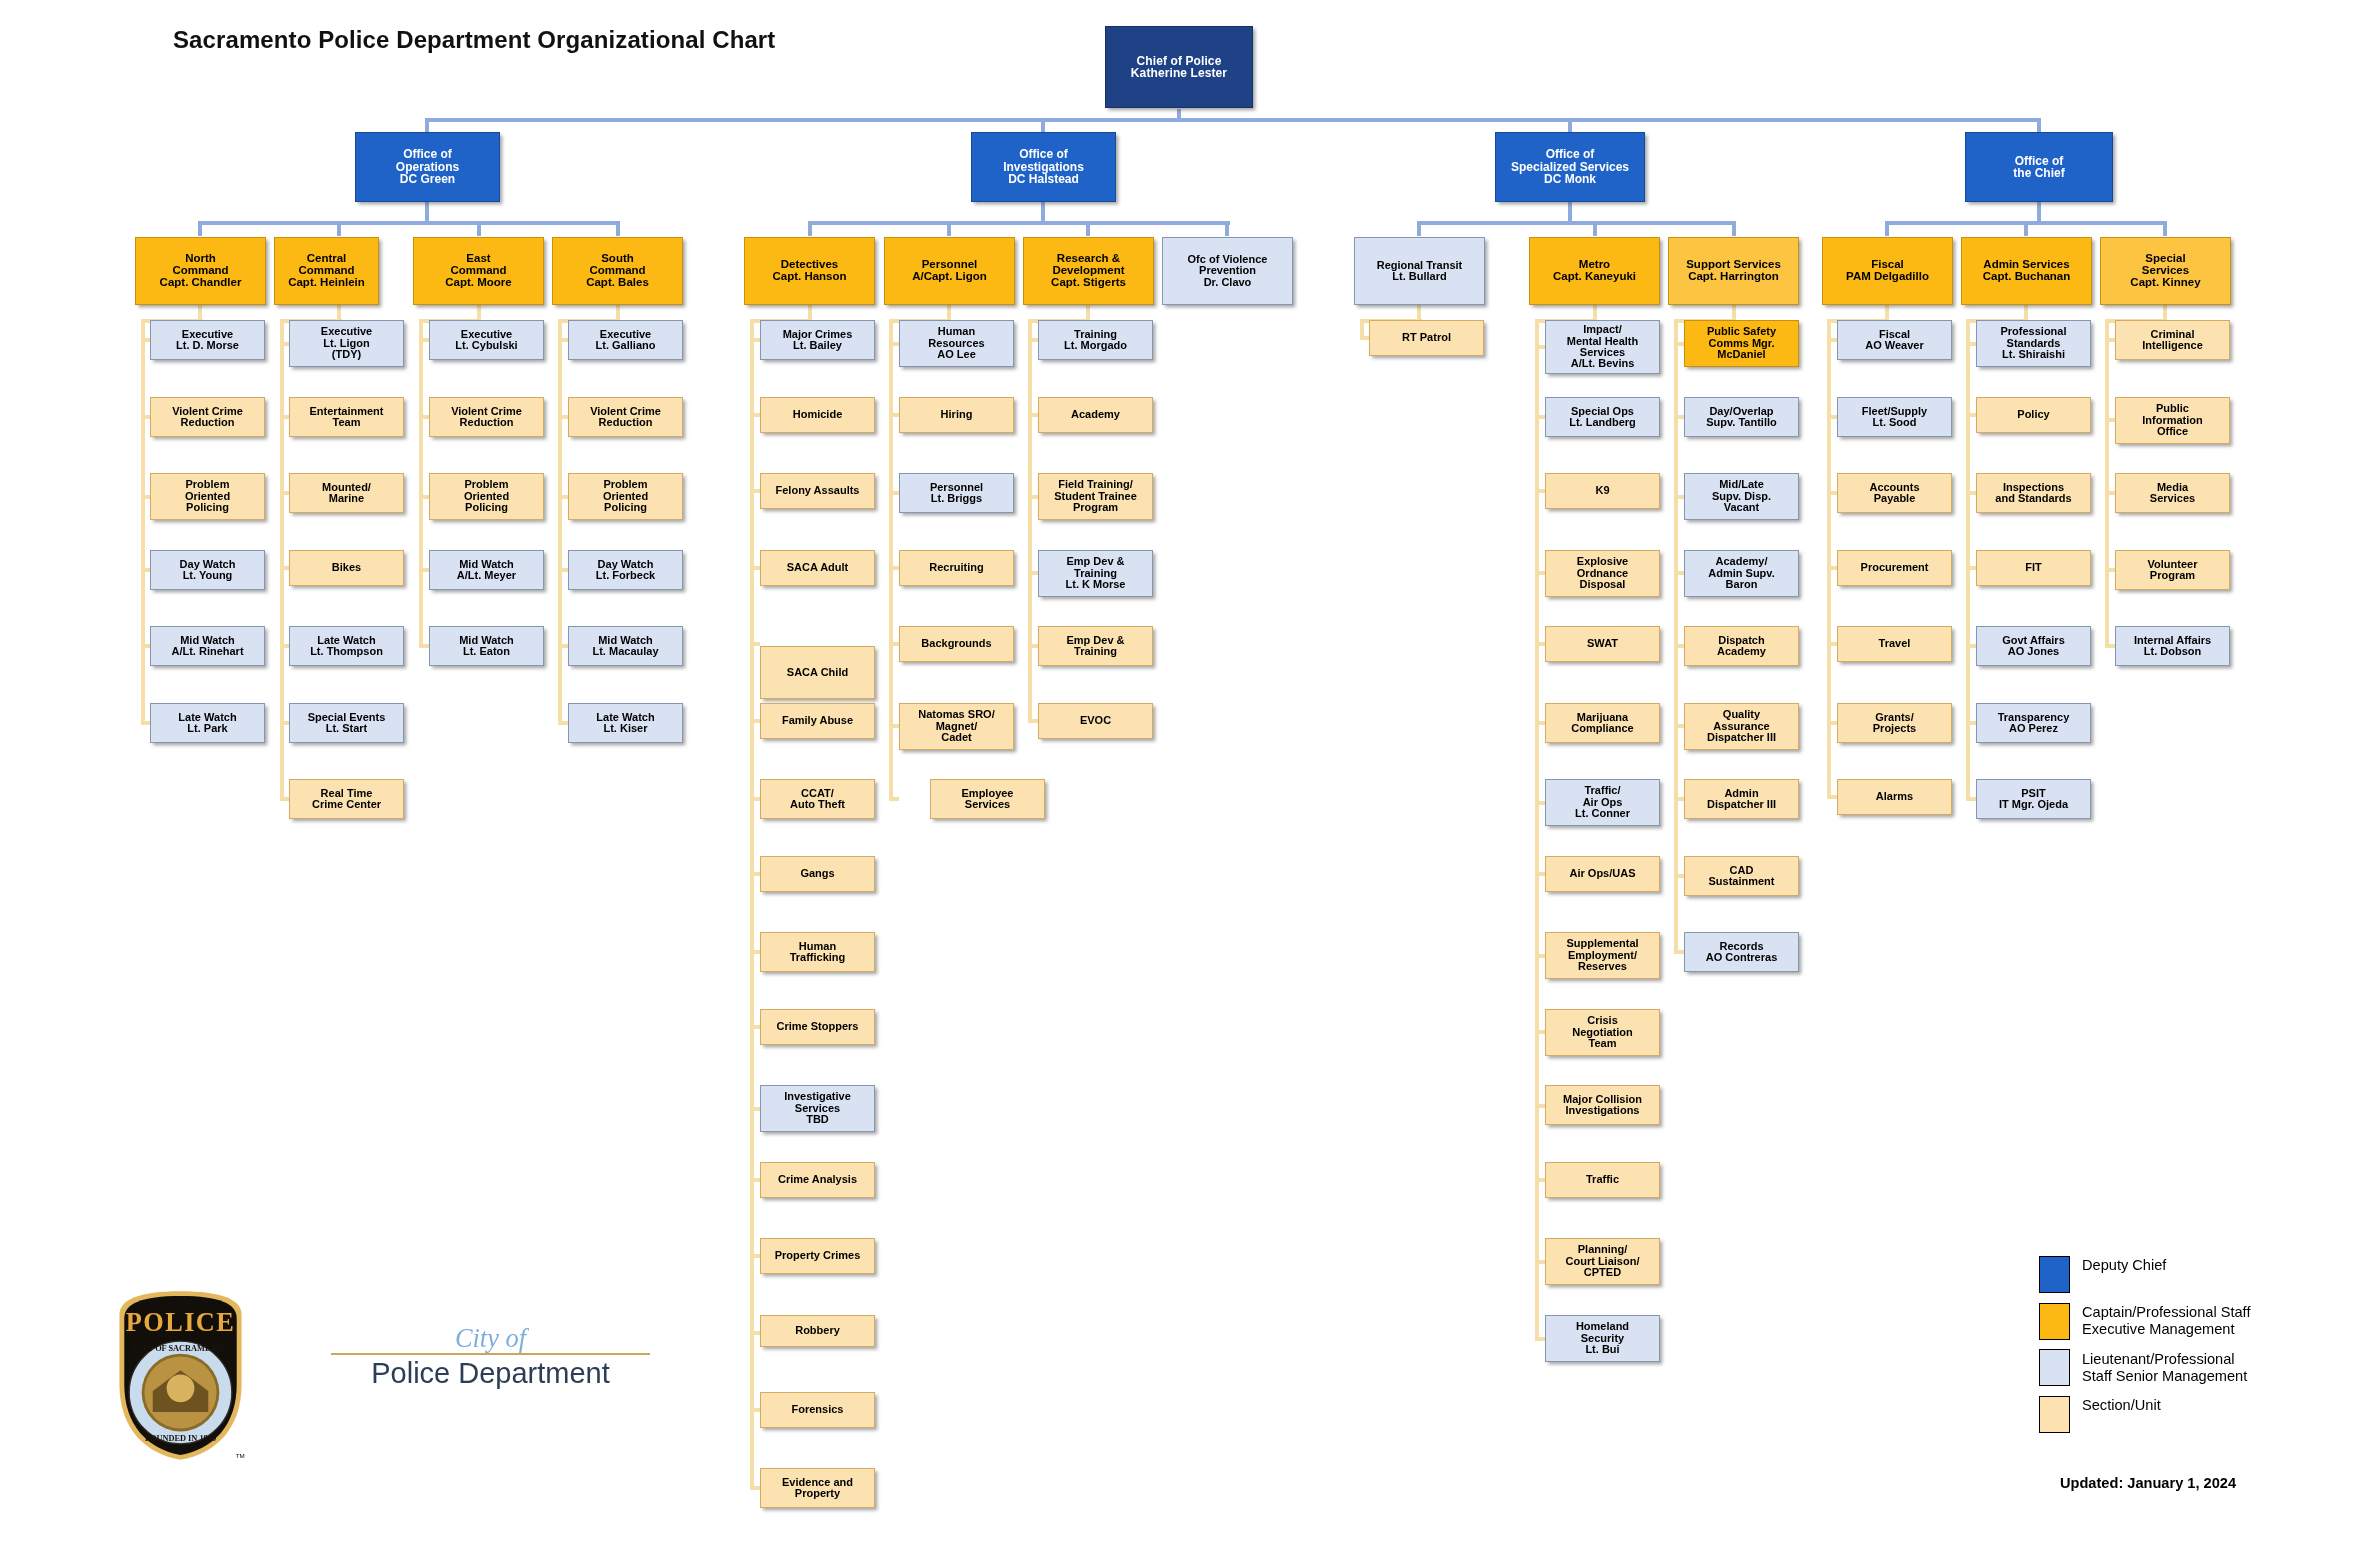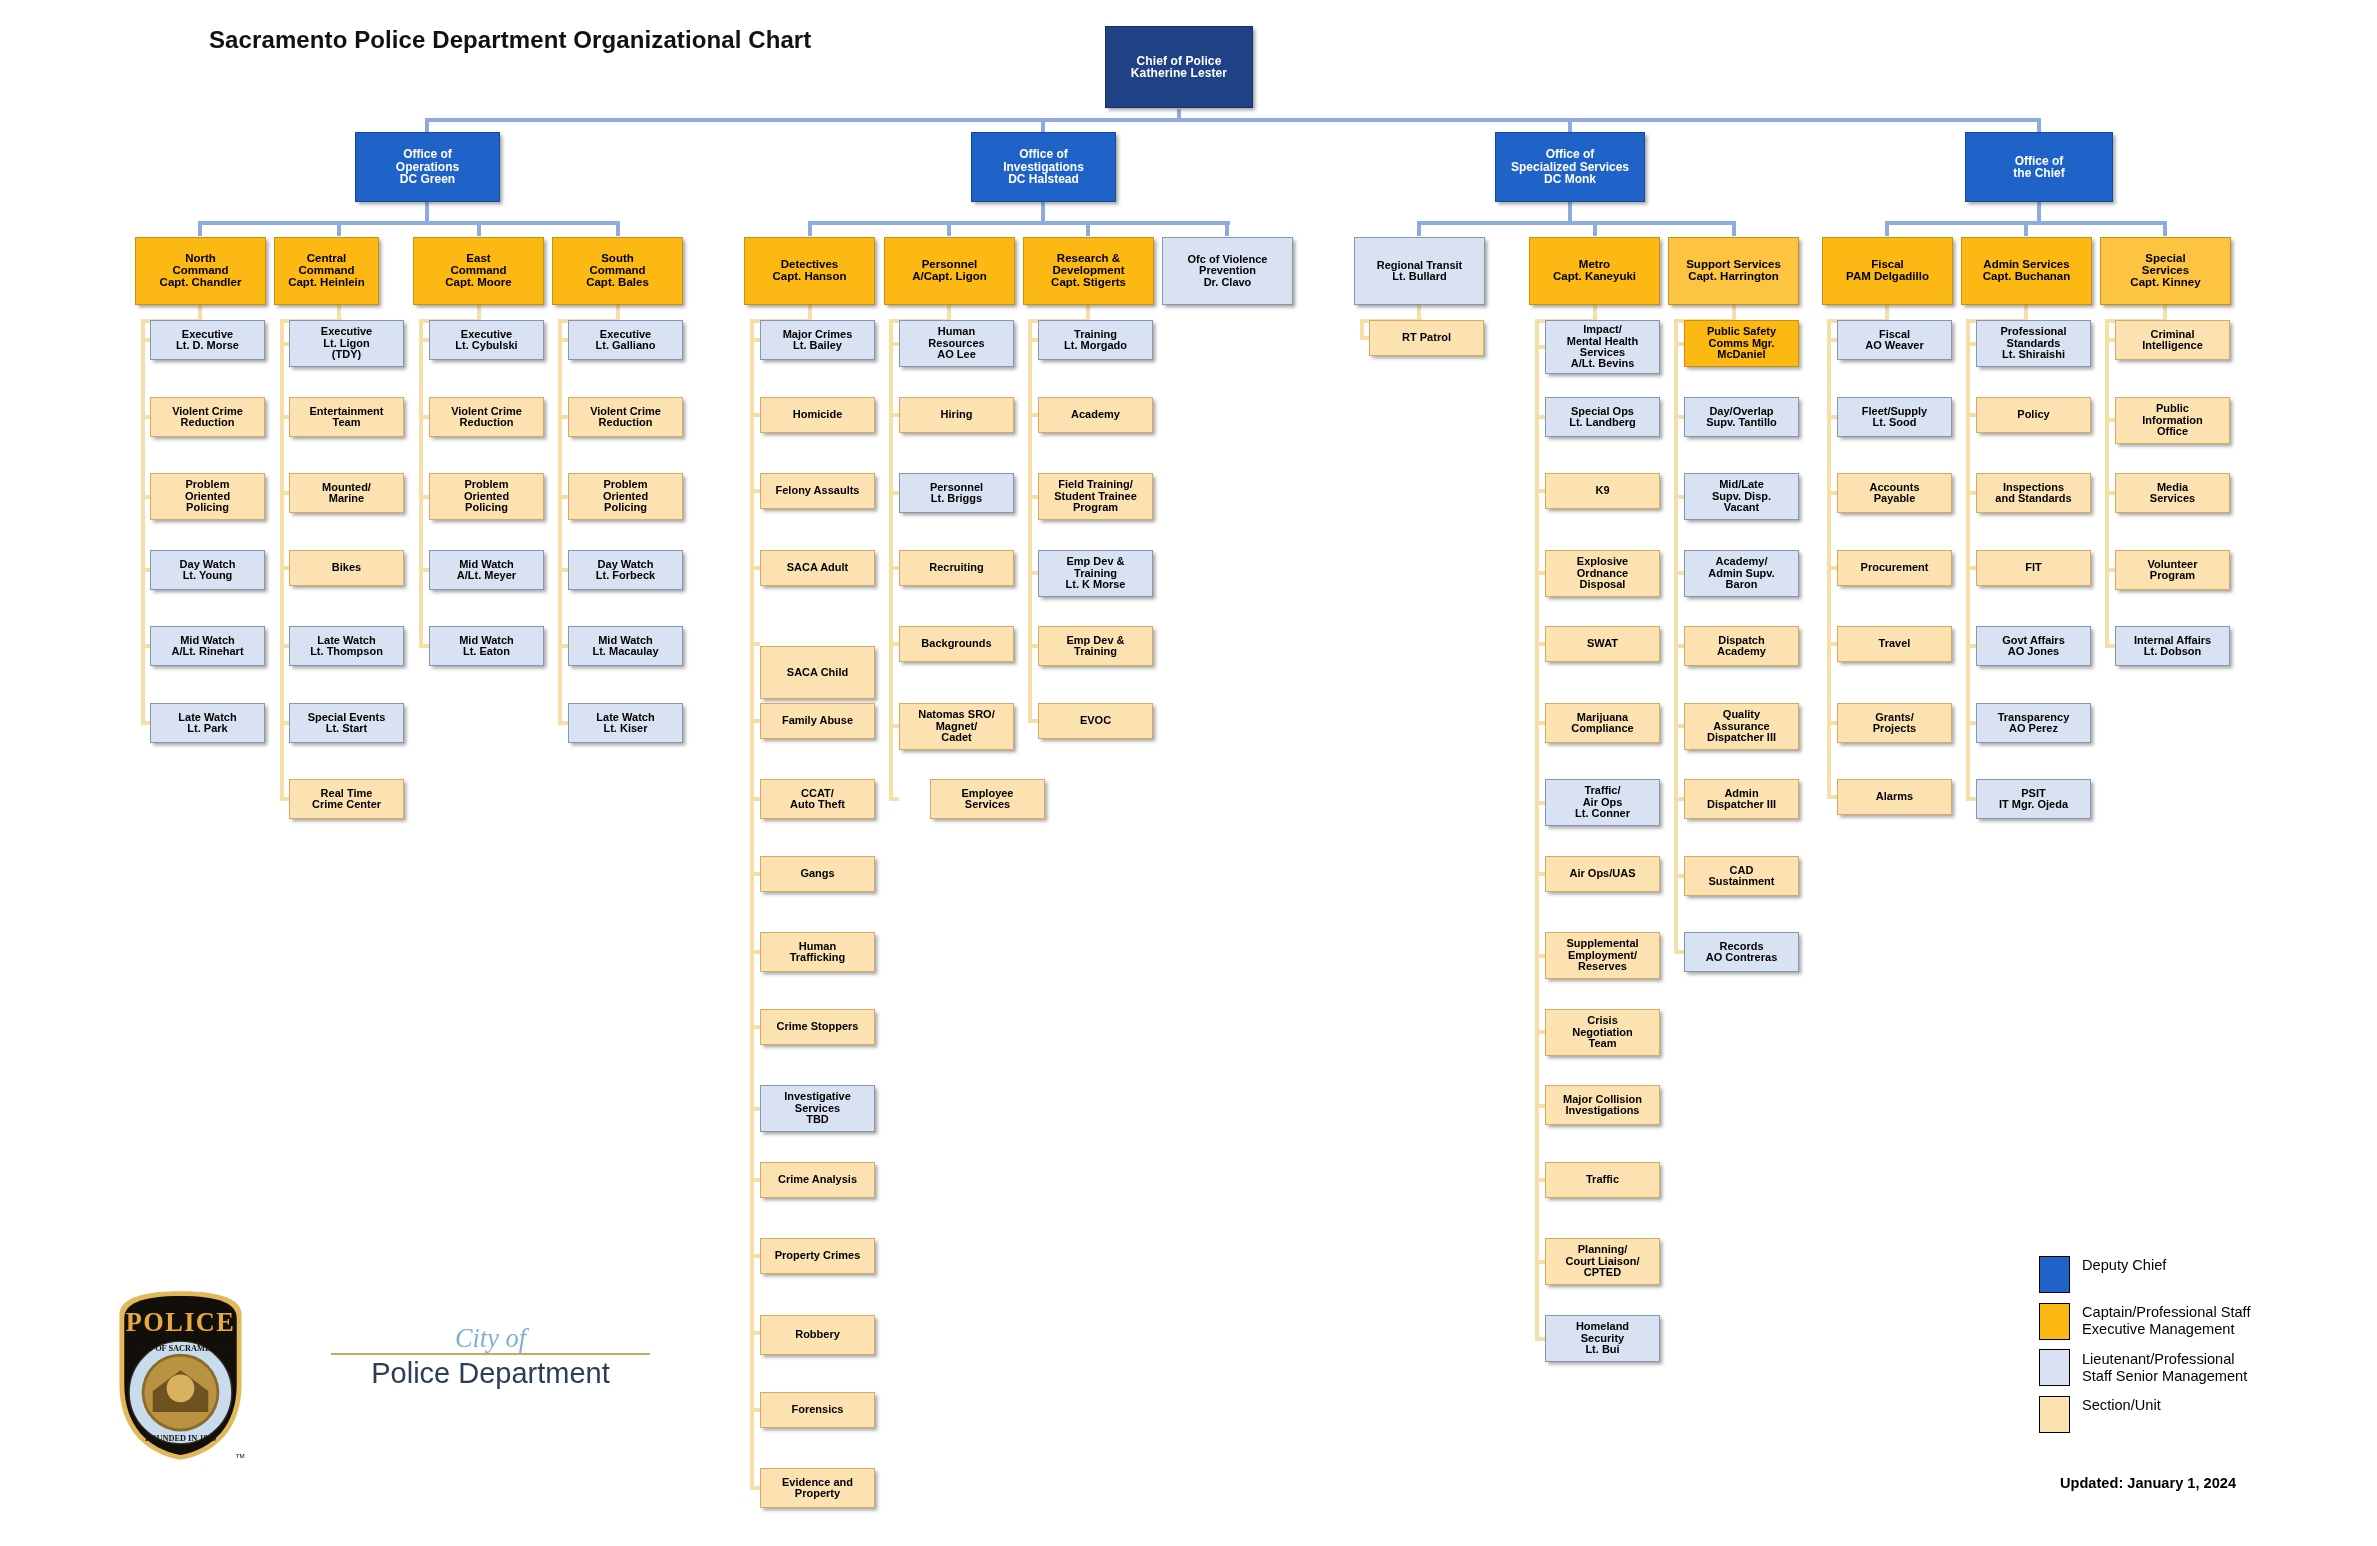--- a/index.html
+++ b/index.html
@@ -1,21 +1,21 @@
 <!DOCTYPE html>
 <html style="font-size:11px"><head>
 <meta charset="utf-8">
 <style>
   html,body{margin:0;padding:0;background:#fff;}
   body{width:2377px;height:1546px;position:relative;font-family:"Liberation Sans",sans-serif;overflow:hidden;}
 
   
   #page-title{
     position:absolute;left:173px;top:26.4px;
-    font-size:24px;font-weight:bold;color:#111;letter-spacing:0.1px;margin-left:36px;
+    font-size:24px;font-weight:bold;color:#111;letter-spacing:0.1px;
   }
 
   
   .box{
     position:absolute;box-sizing:border-box;
     display:flex;align-items:center;justify-content:center;
     text-align:center;font-weight:bold;color:#000;
     line-height:1.04;
     box-shadow:2.8px 2.8px 3.5px rgba(90,90,90,.55);
     white-space:pre-line;
@@ -222,21 +222,21 @@
     <div class="box unit" style="left: 760px; top: 1009px; width: 115px; height: 36px;">Crime Stoppers</div>
     <div class="conn tan" style="left: 750px; top: 1025px; width: 9.7px; height: 4.2px;"></div>
     <div class="box lt" style="left: 760px; top: 1085px; width: 115px; height: 47px;">Investigative
 Services
 TBD</div>
     <div class="conn tan" style="left: 750px; top: 1107px; width: 9.7px; height: 4.2px;"></div>
     <div class="box unit" style="left: 760px; top: 1162px; width: 115px; height: 36px;">Crime Analysis</div>
     <div class="conn tan" style="left: 750px; top: 1178px; width: 9.7px; height: 4.2px;"></div>
     <div class="box unit" style="left: 760px; top: 1238px; width: 115px; height: 36px;">Property Crimes</div>
     <div class="conn tan" style="left: 750px; top: 1254px; width: 9.7px; height: 4.2px;"></div>
-    <div class="box unit" style="left: 760px; top: 1315px; width: 115px; height: 40px;">Robbery</div>
+    <div class="box unit" style="left: 760px; top: 1315px; width: 115px; height: 32px;">Robbery</div>
     <div class="conn tan" style="left: 750px; top: 1331px; width: 9.7px; height: 4.2px;"></div>
     <div class="box unit" style="left: 760px; top: 1392px; width: 115px; height: 36px;">Forensics</div>
     <div class="conn tan" style="left: 750px; top: 1408px; width: 9.7px; height: 4.2px;"></div>
     <div class="box unit" style="left: 760px; top: 1468px; width: 115px; height: 40px;">Evidence and
 Property</div>
     <div class="conn tan" style="left: 750px; top: 1486px; width: 9.7px; height: 4.2px;"></div>
     <div class="conn tan" style="left: 808px; top: 305px; width: 4.2px; height: 18px;"></div>
     <div class="conn tan" style="left: 750px; top: 319px; width: 62px; height: 4.2px;"></div>
     <div class="conn tan" style="left: 750px; top: 319px; width: 4.2px; height: 1170px;"></div>
     <div class="box capt" style="left: 884px; top: 237px; width: 131px; height: 68px;">Personnel

